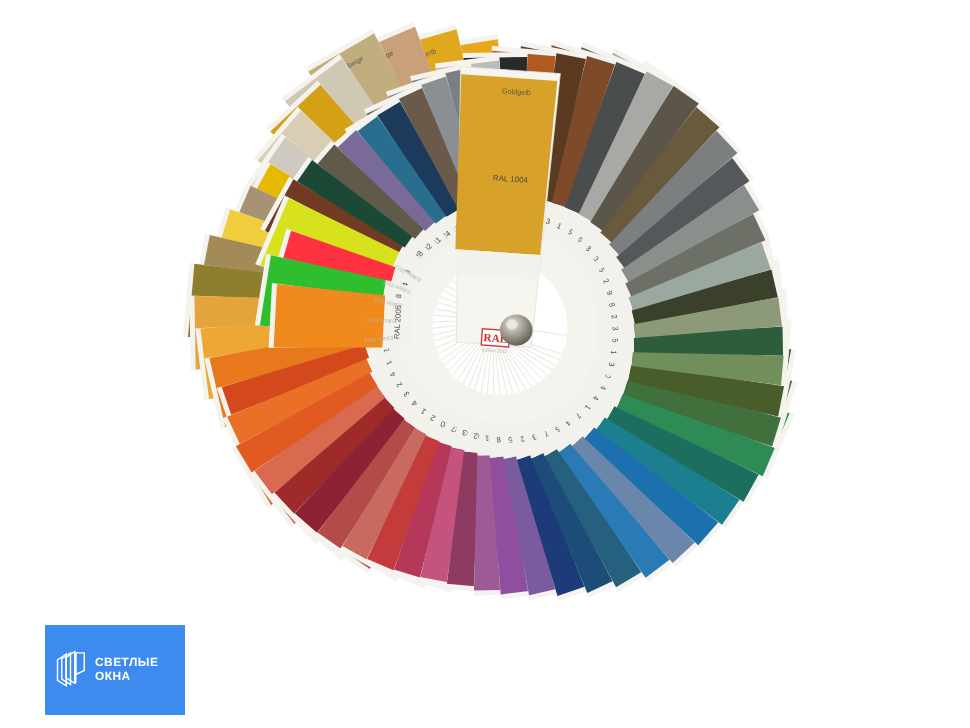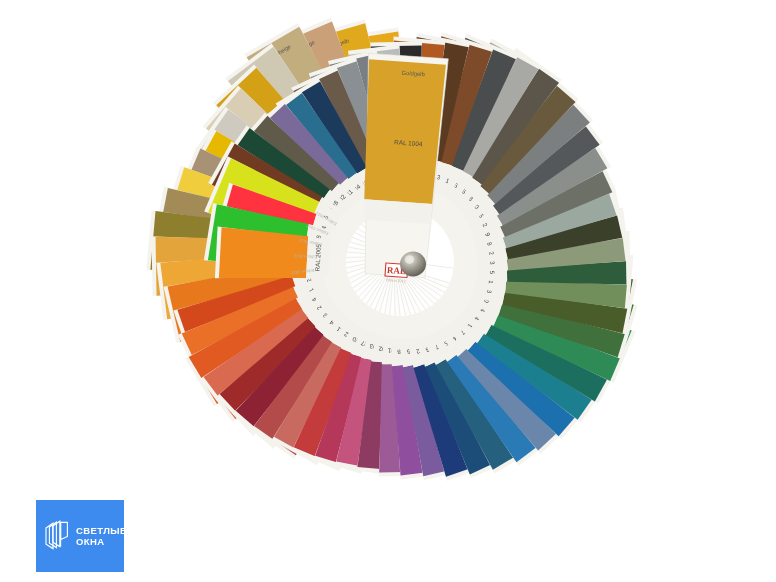--- a/index.html
+++ b/index.html
@@ -10,21 +10,21 @@
     overflow:hidden;
     position:relative;
   }
   #stage{position:absolute;inset:0;width:776px;height:582px;background:#fff;}
   #fan{position:absolute;left:0;top:0;width:776px;height:582px;}
 
   
   #logo{
     position:absolute;
     left:36px;top:500px;
-    width:88px;height:72px;
+    width:112px;height:72px;
     background:#3d8bef;
     display:flex;align-items:center;
     padding:0 0 0 8px;
     box-sizing:border-box;
   }
   #logo .mark{width:26px;height:34px;flex:0 0 26px;}
   #logo .wordmark{
     margin-left:6px;
     color:#ffffff;
     font-weight:bold;

